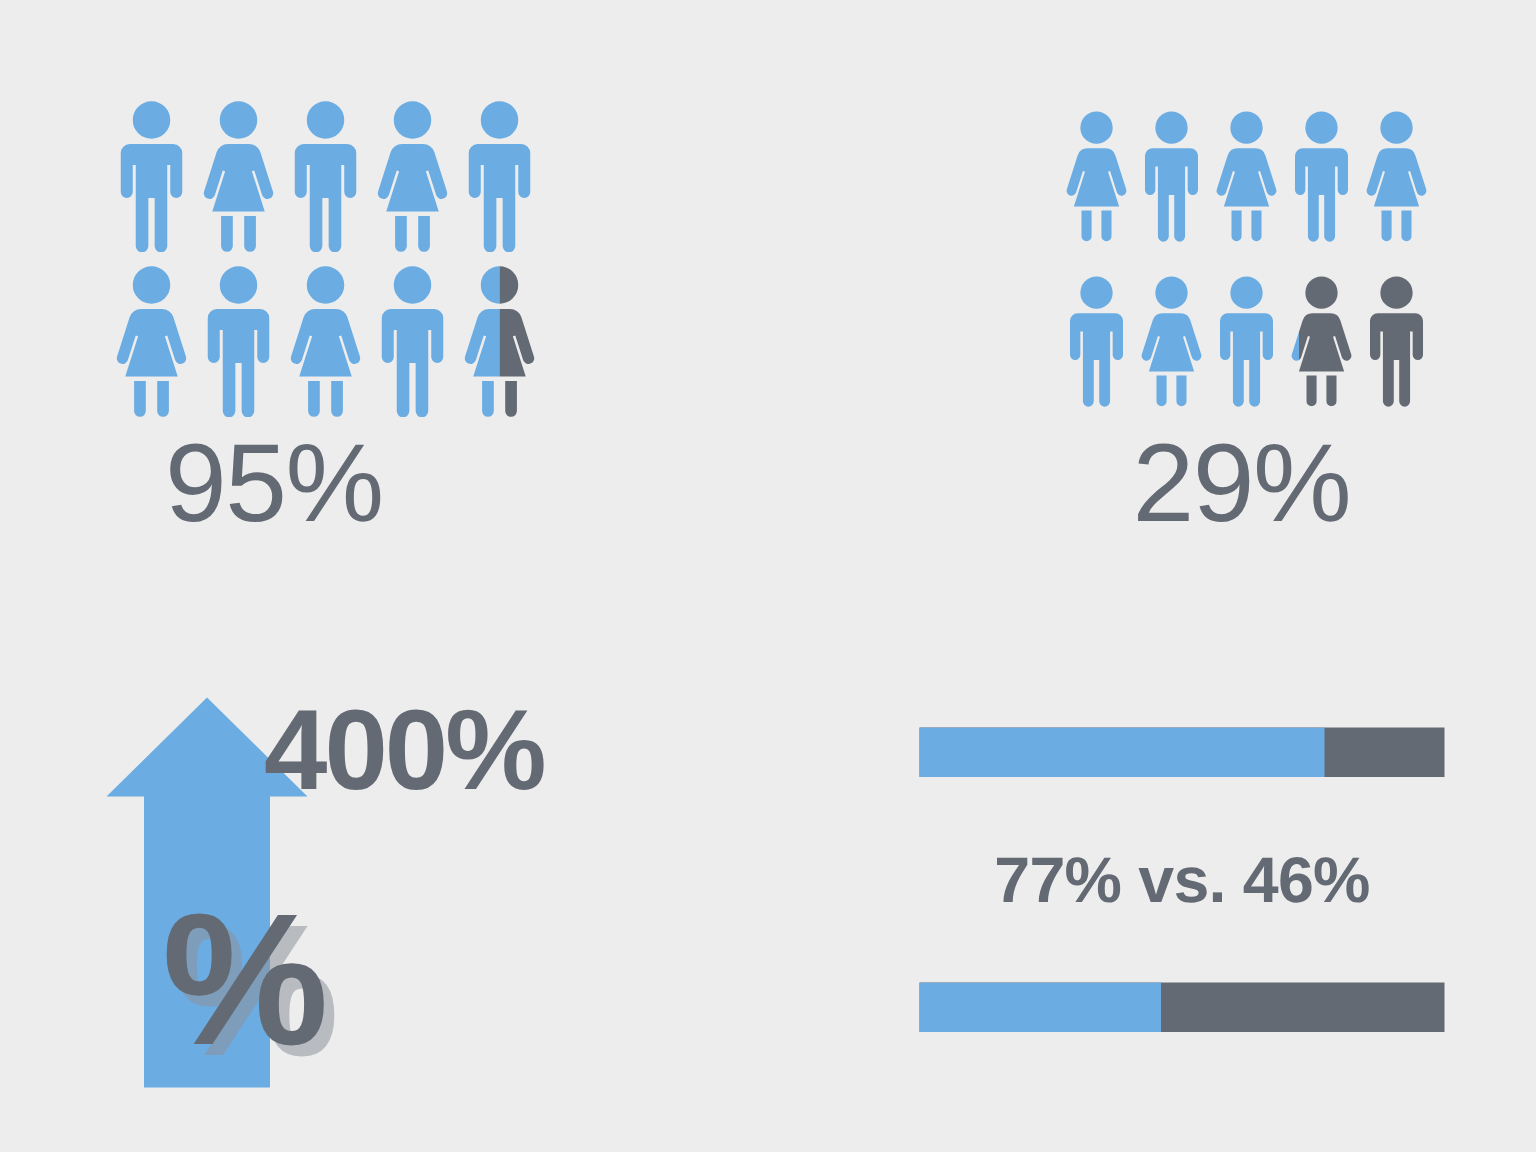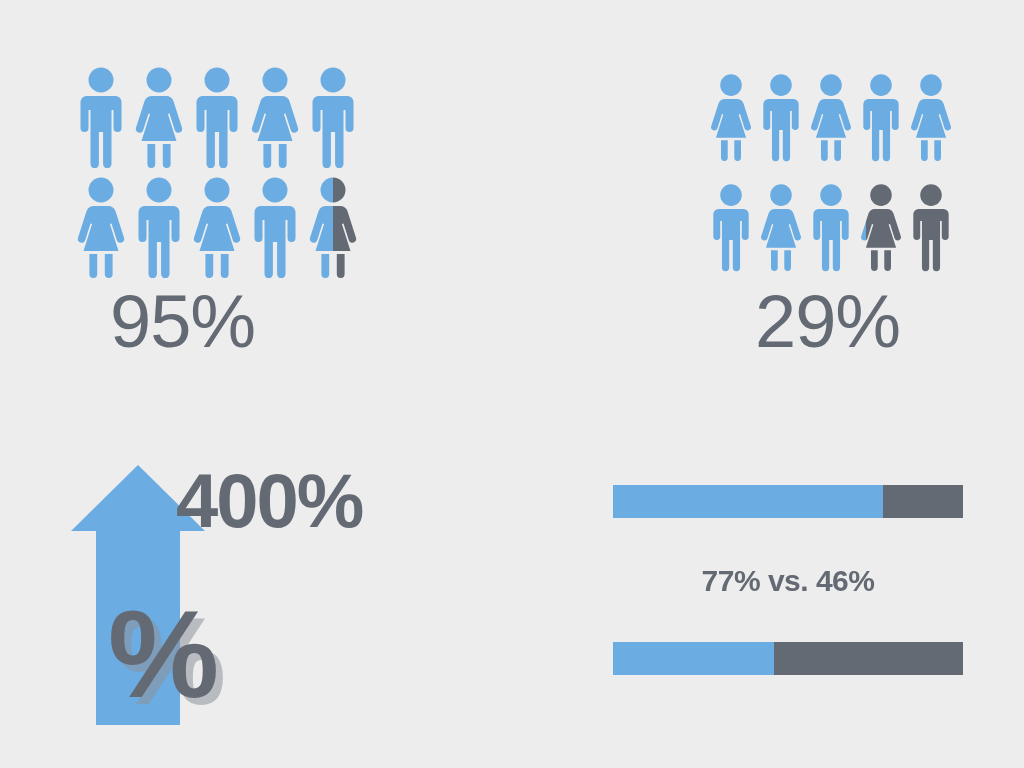--- a/index.html
+++ b/index.html
@@ -107,21 +107,21 @@
   }
   .bar-fill {
     position: absolute;
     left: 0;
     top: 0;
     height: 100%;
     background: #6bace2;
   }
   #bar-compare-label {
     text-align: center;
-    font-size: 30px;
+    font-size: 43px;
     font-weight: bold;
     color: #646a74;
     letter-spacing: -0.5px;
     line-height: 1;
     padding: 48px 0 46px 0;
     white-space: nowrap;
   }
 </style>
 </head>
 <body>

